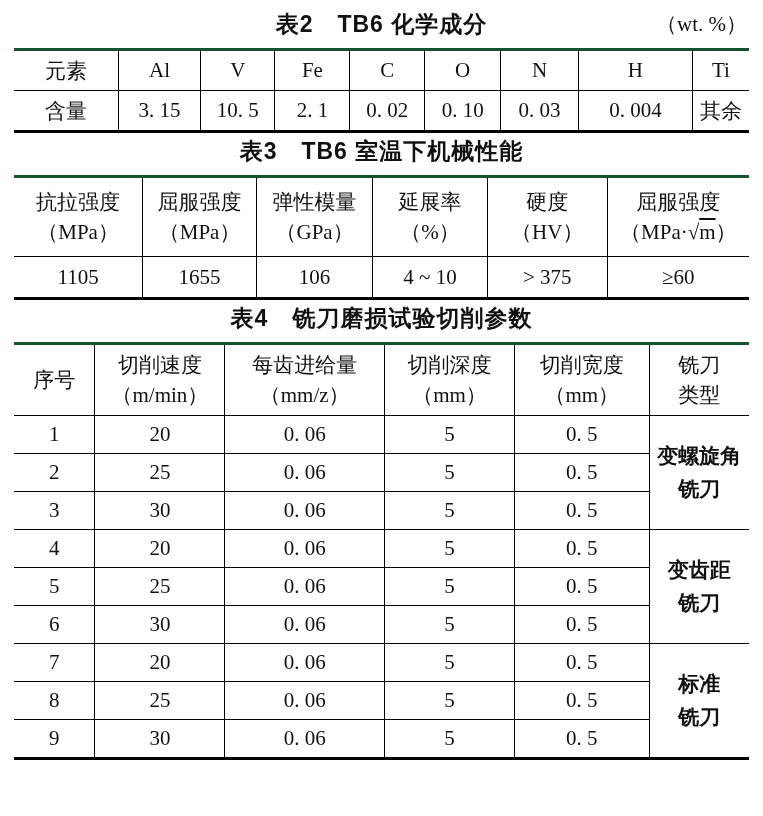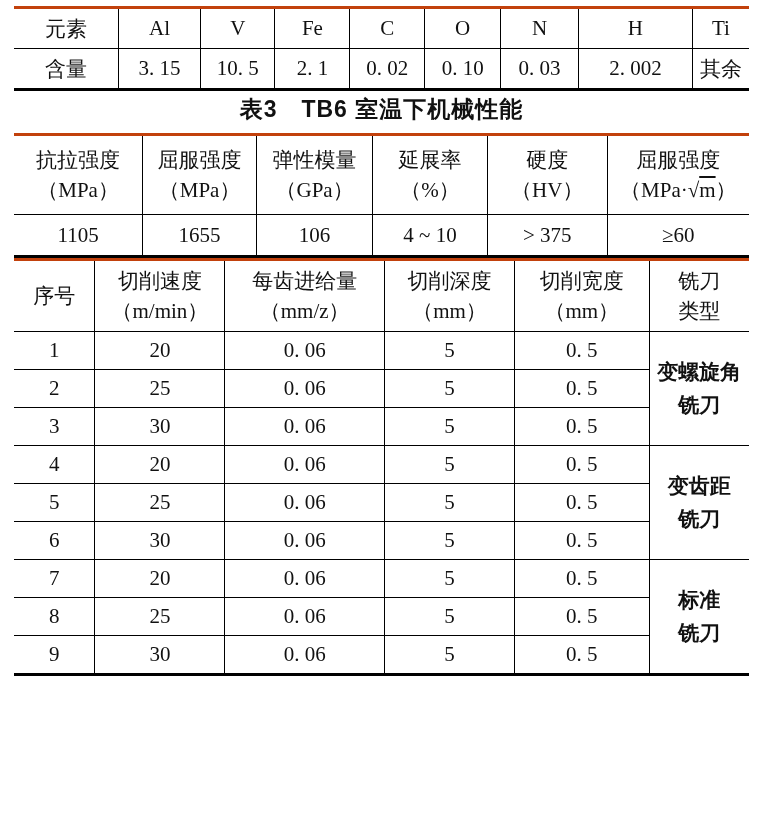--- a/index.html
+++ b/index.html
@@ -43,21 +43,21 @@
   }
   .gap-mid { }
 
   
   table {
     width: 100%;
     border-collapse: collapse;
     table-layout: fixed;
     text-align: center;
     font-size: 21px;
-    border-top: 3px solid #c2410c;
+    border-top: 3px solid #14532d;
     border-bottom: 3px solid #000;
   }
   th, td {
     border: 1px solid #000;
     font-weight: 400;
     padding: 0 2px;
     vertical-align: middle;
     overflow: hidden;
   }
   th:first-child, td:first-child { border-left: none; }
@@ -75,20 +75,24 @@
   .hl:empty { display: none; }
   .radicand { text-decoration: overline; }
 
   .group-cell div { line-height: 1.55; font-weight: bold; }
 </style>
 </head>
 <body>
 
 <div class="page">
 
+  <div class="caption-row">
+    <div class="caption">表2　TB6 化学成分</div>
+    <div class="unit-note">（wt. %）</div>
+  </div>
 
   <table class="t2">
     <colgroup>
       <col style="width:14.2%">
         <col style="width:11.2%">
         <col style="width:10.1%">
       <col style="width:10.2%">
         <col style="width:10.2%">
         <col style="width:10.3%">
       <col style="width:10.6%">
@@ -108,21 +112,21 @@
         <td>Ti</td>
       </tr>
       <tr>
         <td>含量</td>
         <td>3. 15</td>
         <td>10. 5</td>
         <td>2. 1</td>
         <td>0. 02</td>
         <td>0. 10</td>
         <td>0. 03</td>
-        <td>2. 002</td>
+        <td>0. 004</td>
         <td>其余</td>
       </tr>
     </tbody>
   </table>
 
   <div class="caption-row gap-mid">
     <div class="caption">表3　TB6 室温下机械性能</div>
   </div>
 
   <table class="t3">
@@ -167,20 +171,23 @@
         <td>1105</td>
         <td>1655</td>
         <td>106</td>
         <td>4 ~ 10</td>
         <td>&gt; 375</td>
         <td>≥60</td>
       </tr>
     </tbody>
   </table>
 
+  <div class="caption-row gap-mid">
+    <div class="caption">表4　铣刀磨损试验切削参数</div>
+  </div>
 
   <table class="t4">
     <colgroup>
       <col style="width:11.0%">
         <col style="width:17.7%">
         <col style="width:21.7%">
       <col style="width:17.7%">
         <col style="width:18.3%">
         <col style="width:13.6%">
     </colgroup>

